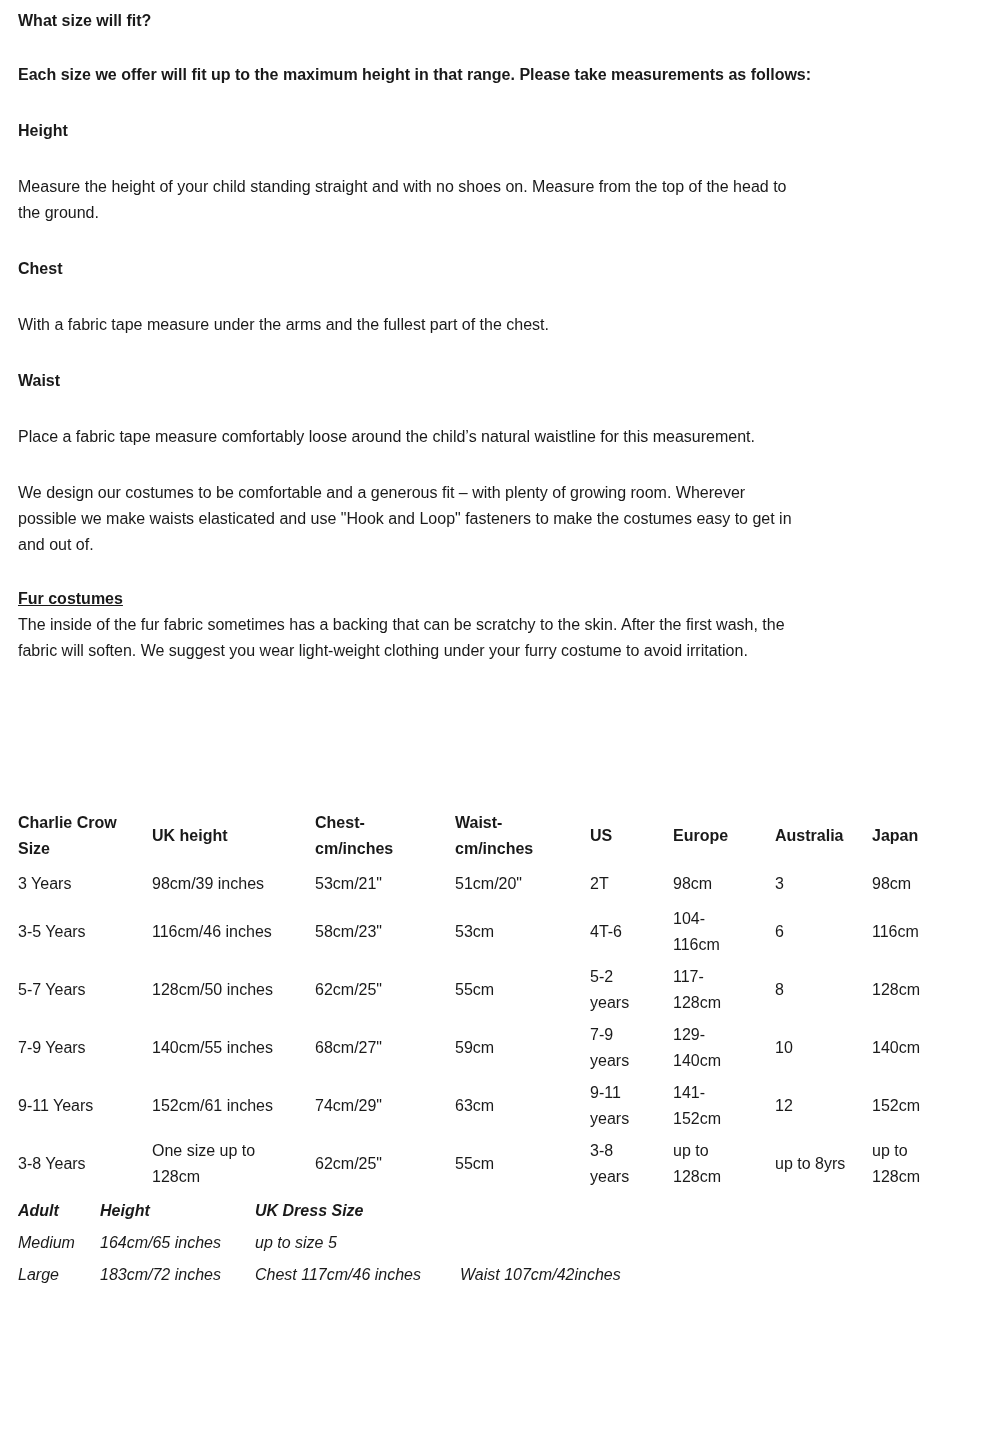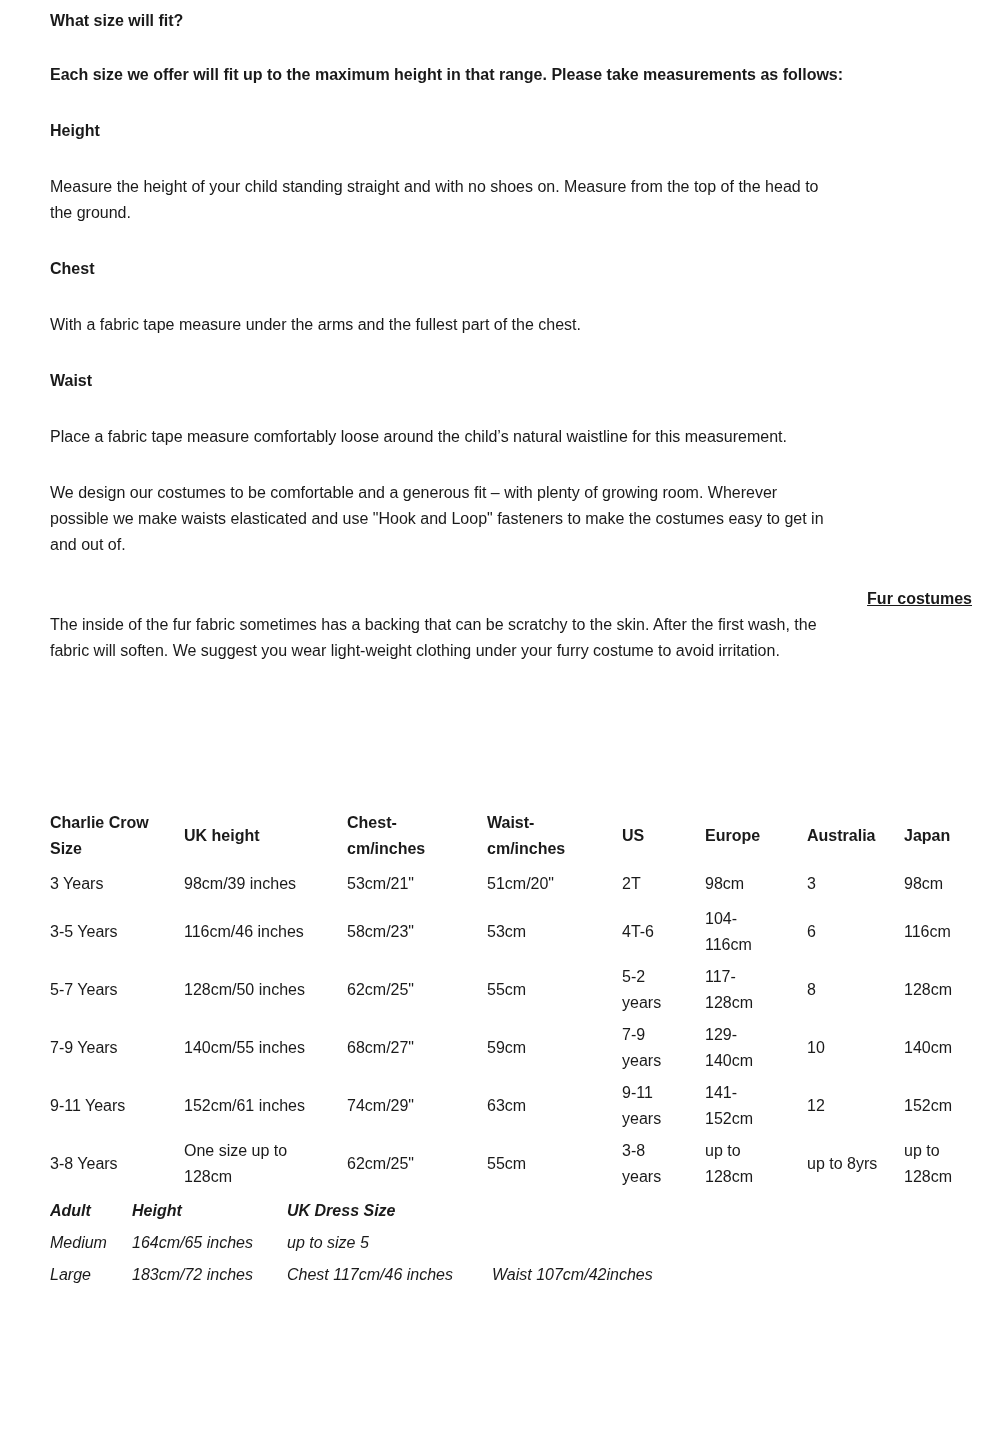--- a/index.html
+++ b/index.html
@@ -5,36 +5,36 @@
   html, body { margin: 0; padding: 0; }
   body {
     width: 1000px;
     height: 1452px;
     background: #ffffff;
     font-family: "Liberation Sans", sans-serif;
     font-size: 16px;
     color: #1a1a1a;
     overflow: hidden;
   }
-  .page { padding: 8px 28px 0 18px; box-sizing: border-box; margin-left: 32px; }
+  .page { padding: 8px 28px 0 18px; box-sizing: border-box; }
 
   h1, h2, h3, p {
     margin: 0;
     font-size: 16px;
     line-height: 26px;
     white-space: pre-line;
   }
   h1, h2, h3 { font-weight: bold; }
 
   .lead      { margin-top: 28px; font-weight: bold; }
   .sec-head  { margin-top: 30px; }
   .sec-body  { margin-top: 30px; }
   .note-1    { margin-top: 30px; }
   .note-2    { margin-top: 26px; }
-  .fur-head  { margin-top: 28px; text-decoration: underline; text-align: right; }
+  .fur-head  { margin-top: 28px; text-decoration: underline; }
   .fur-body  { margin-top: 0; }
 
   table { border-collapse: collapse; table-layout: fixed; }
   th, td {
     padding: 0;
     text-align: left;
     vertical-align: middle;
     font-size: 16px;
     line-height: 26px;
     white-space: pre-line;

